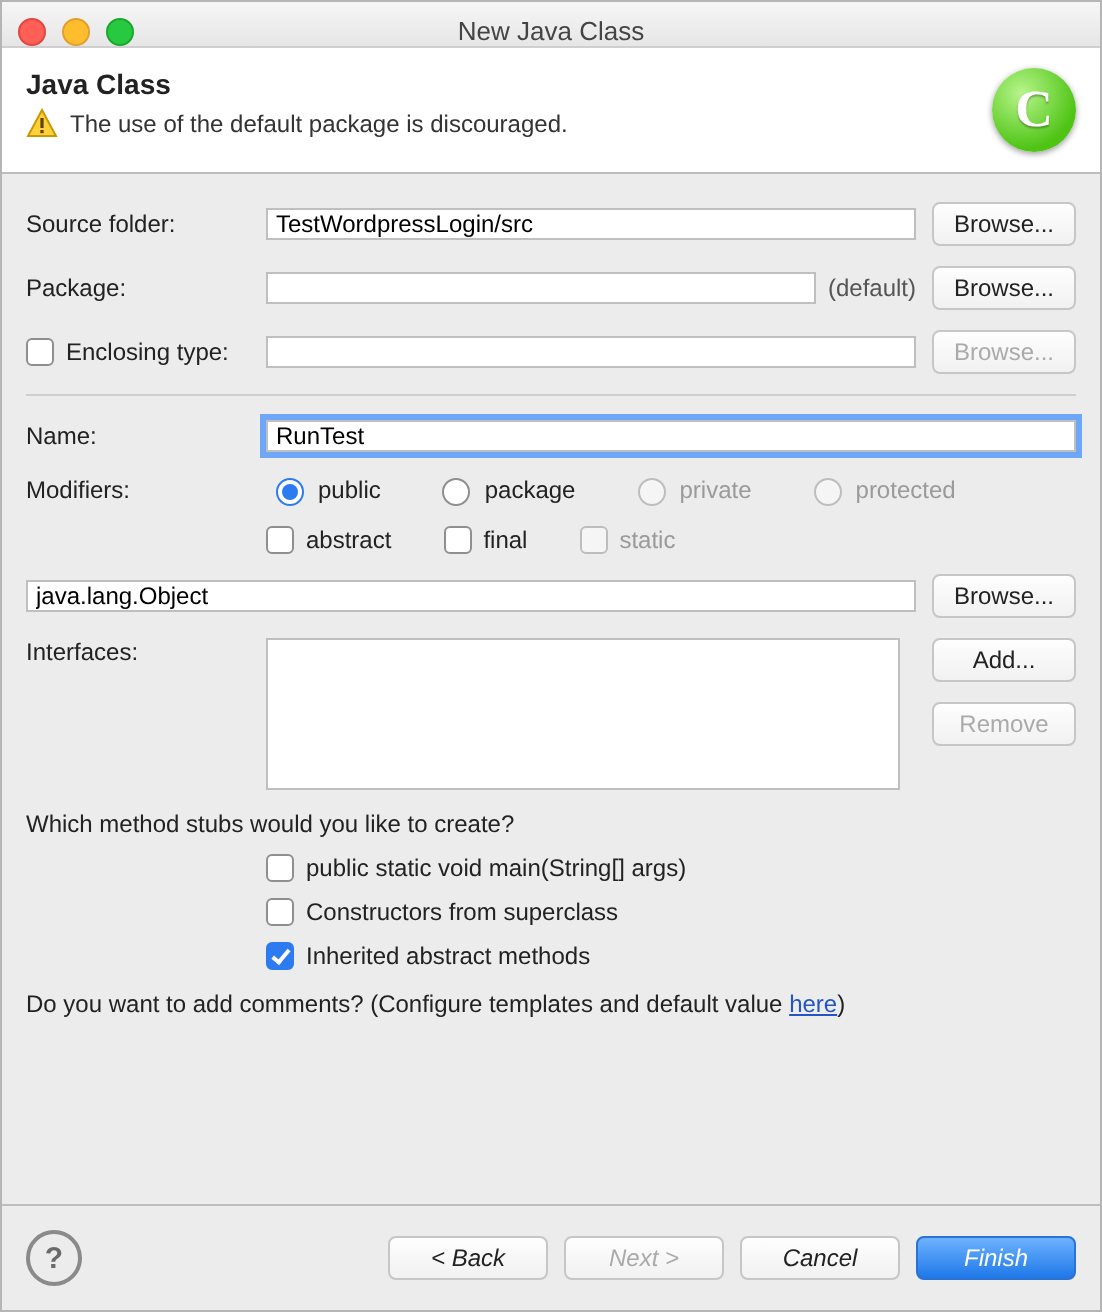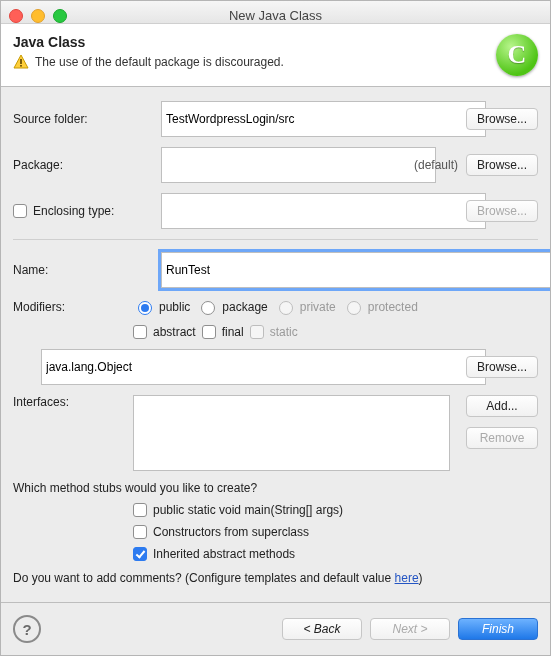--- a/index.html
+++ b/index.html
@@ -14,31 +14,31 @@
   .header{background:#fff;border-bottom:1px solid #bdbdbd;padding:10px 12px;display:flex;align-items:flex-start;}
   .header-text h1{margin:0 0 4px 0;font-size:14px;font-weight:600;}
   .header-msg{display:flex;align-items:center;gap:6px;font-size:12px;color:#333;}
   .warn-icon svg{display:block;}
   .class-icon{margin-left:auto;width:42px;height:42px;border-radius:50%;background:radial-gradient(circle at 35% 30%,#b7f58b,#4fc415 70%);display:flex;align-items:center;justify-content:center;color:#fff;font-family:Georgia,serif;font-size:26px;font-weight:bold;text-shadow:0 1px 1px rgba(0,0,0,.3);box-shadow:0 1px 3px rgba(0,0,0,.4);}
   .body{padding:14px 12px 0 12px;flex:1;overflow:hidden;}
   .row{display:flex;align-items:center;margin-bottom:10px;}
   .row.top{align-items:flex-start;}
   .lbl{width:120px;font-size:12px;color:#222;}
   .field{flex:1;}
-  input[type=text].tf{width:100%;height:36px;box-sizing:border-box;border:1px solid #bfbfbf;background:#fff;padding:1px 4px;font-size:12px;margin-left:28px;}
+  input[type=text].tf{width:100%;height:16px;box-sizing:border-box;border:1px solid #bfbfbf;background:#fff;padding:1px 4px;font-size:12px;}
   .focus-ring{box-shadow:0 0 0 3px rgba(88,155,250,.85);border-color:#7fa9e6;}
   .tf[disabled]{background:#ececec;color:#999;}
   .btn{width:72px;height:22px;border:1px solid #c6c6c6;border-radius:4px;background:linear-gradient(#fefefe,#f1f1f1);font-size:12px;color:#222;margin-left:8px;}
   .btn:disabled{color:#aaa;}
   .btn.primary{background:linear-gradient(#6db2ff,#1f78e8);border-color:#2a72d4;color:#fff;}
   .after-field{margin-left:6px;font-size:12px;color:#555;}
   .chk{display:flex;align-items:center;gap:6px;font-size:12px;}
   .chk input{margin:0;}
   .chk.disabled{color:#9a9a9a;}
-  .radio-row{display:flex;gap:6px;flex-wrap:wrap;}
+  .radio-row{display:flex;gap:26px;flex-wrap:wrap;}
   .radio{display:flex;align-items:center;gap:4px;font-size:12px;}
   .radio.disabled{color:#9a9a9a;}
   .sep{border:none;border-top:1px solid #cfcfcf;margin:6px 0 12px 0;}
   .listbox{height:76px;border:1px solid #bfbfbf;background:#fff;box-sizing:border-box;}
   .side-btns{display:flex;flex-direction:column;margin-left:8px;gap:10px;}
   .indent{margin-left:120px;display:flex;flex-direction:column;gap:8px;margin-bottom:10px;}
   .question{font-size:12px;margin:4px 0 8px 0;}
   a.cfg{color:#2455c3;text-decoration:underline;}
   .footer{border-top:1px solid #bdbdbd;height:52px;display:flex;align-items:center;padding:0 12px;background:#ececec;}
   .help{width:24px;height:24px;border:2px solid #8a8a8a;border-radius:50%;color:#6a6a6a;display:flex;align-items:center;justify-content:center;font-size:15px;font-weight:bold;}
@@ -189,15 +189,16 @@
       <span>Do you want to add comments? (Configure templates and default value </span><a href="#" class="cfg">here</a><span>)</span>
     </div>
 
   </div>
 
   <div class="footer">
     <div class="help">?</div>
     <div class="spacer"></div>
     <button class="btn">&lt; Back</button>
     <button class="btn" disabled="">Next &gt;</button>
+    <button class="btn">Cancel</button>
     <button class="btn primary">Finish</button>
   </div>
 </div>
 
 </body></html>

